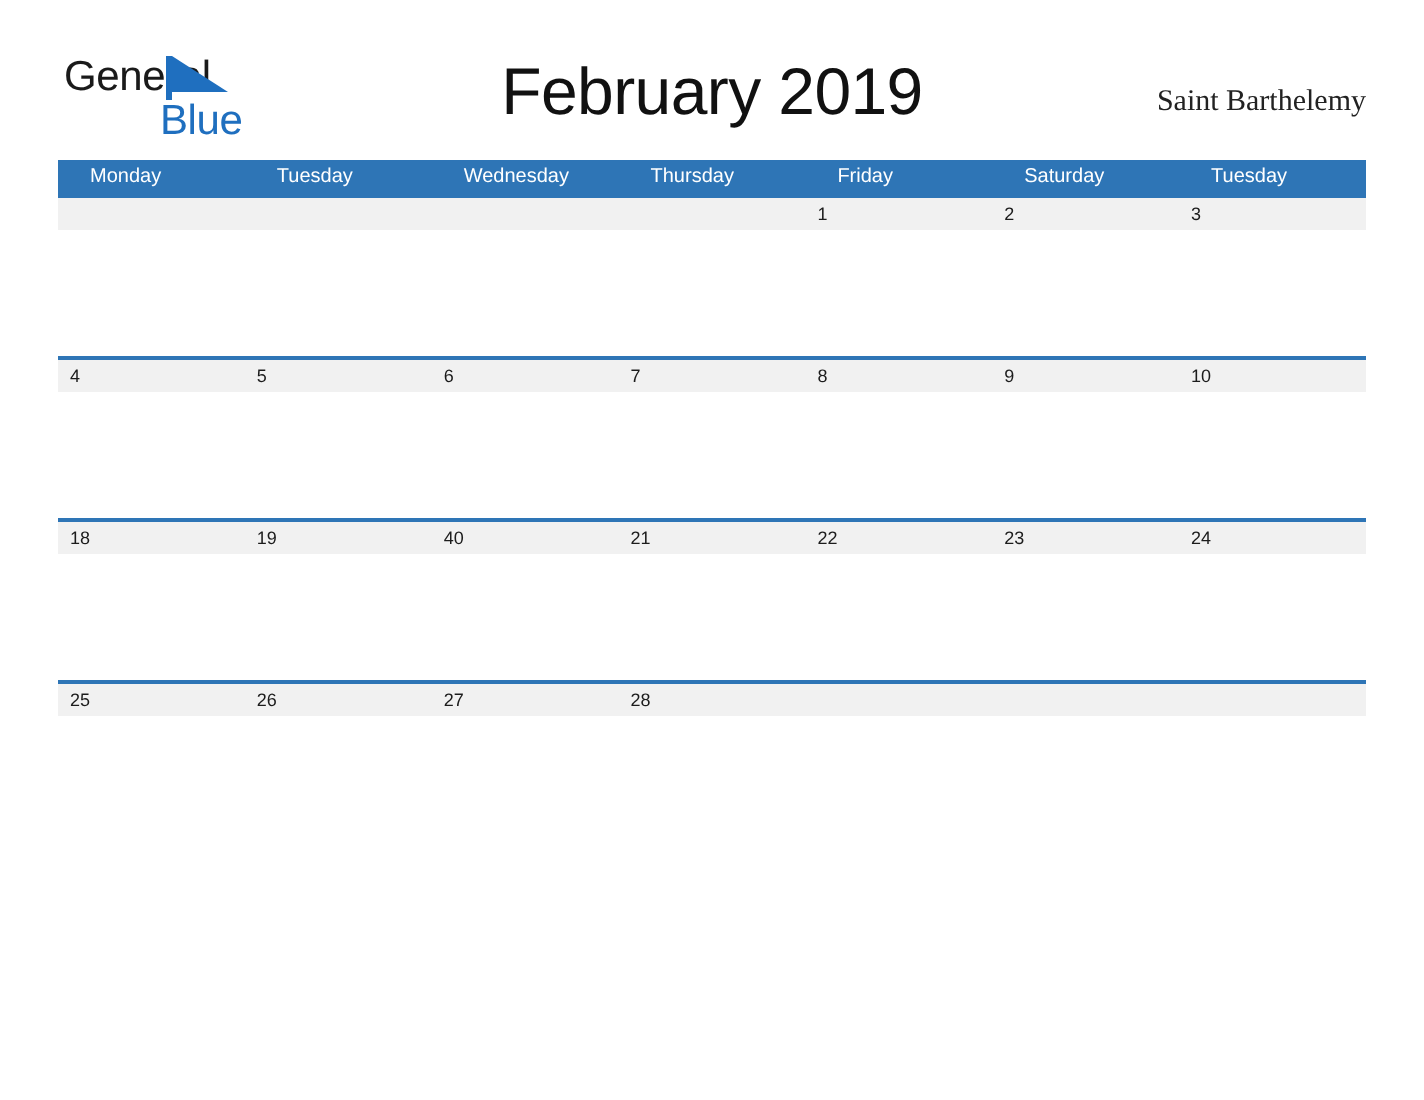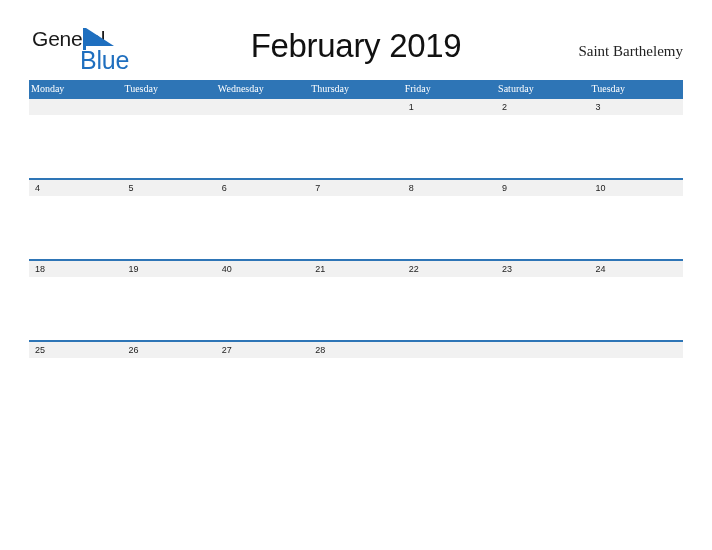--- a/index.html
+++ b/index.html
@@ -43,21 +43,21 @@
     line-height: 21px;
     color: #1a1a1a;
     letter-spacing: -0.2px;
     white-space: nowrap;
     font-family: "Liberation Sans", sans-serif;
   }
   .brand-line2 {
     position: relative;
     margin-top: 1px;
     margin-left: 48px;
-    font-size: 25px;
+    font-size: 21px;
     line-height: 21px;
     color: #1f6fbf;
     letter-spacing: -0.2px;
     white-space: nowrap;
     font-family: "Liberation Sans", sans-serif;
   }
   .brand-flag {
     position: absolute;
     left: 51px;
     top: 0px;
@@ -100,24 +100,24 @@
   .weekday-row {
     display: flex;
     background: #2e75b6;
     height: 17px;
   }
   .weekday {
     flex: 1 1 0;
     color: #ffffff;
     font-size: 10px;
     line-height: 17px;
-    padding-left: 2px;
-    box-sizing: border-box;
-    white-space: nowrap;
-    font-family: Liberation Serif, serif;
+    padding-left: 16px;
+    box-sizing: border-box;
+    white-space: nowrap;
+    font-family: Liberation Sans, sans-serif;
   }
 
   .week-row {
     position: relative;
     height: 81px;
     border-top: 2px solid #2e75b6;
     box-sizing: border-box;
   }
   .week-row:first-of-type {
     border-top: none;

